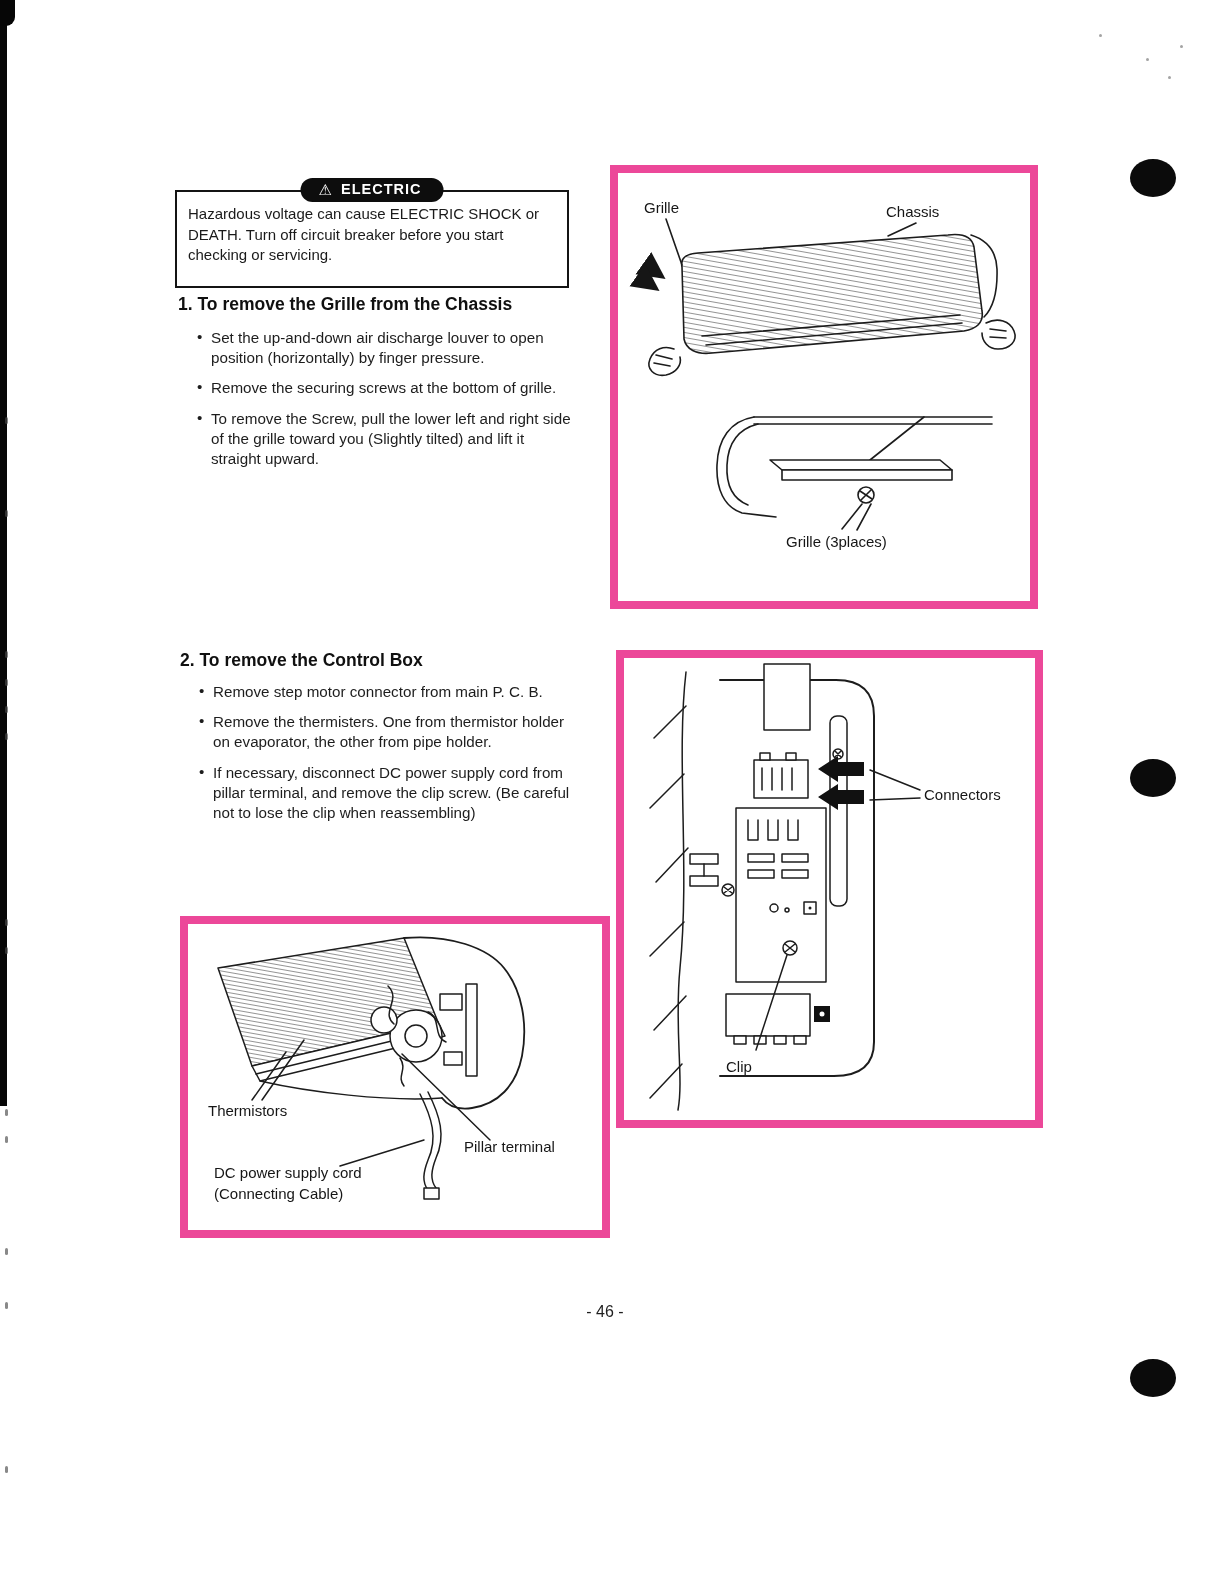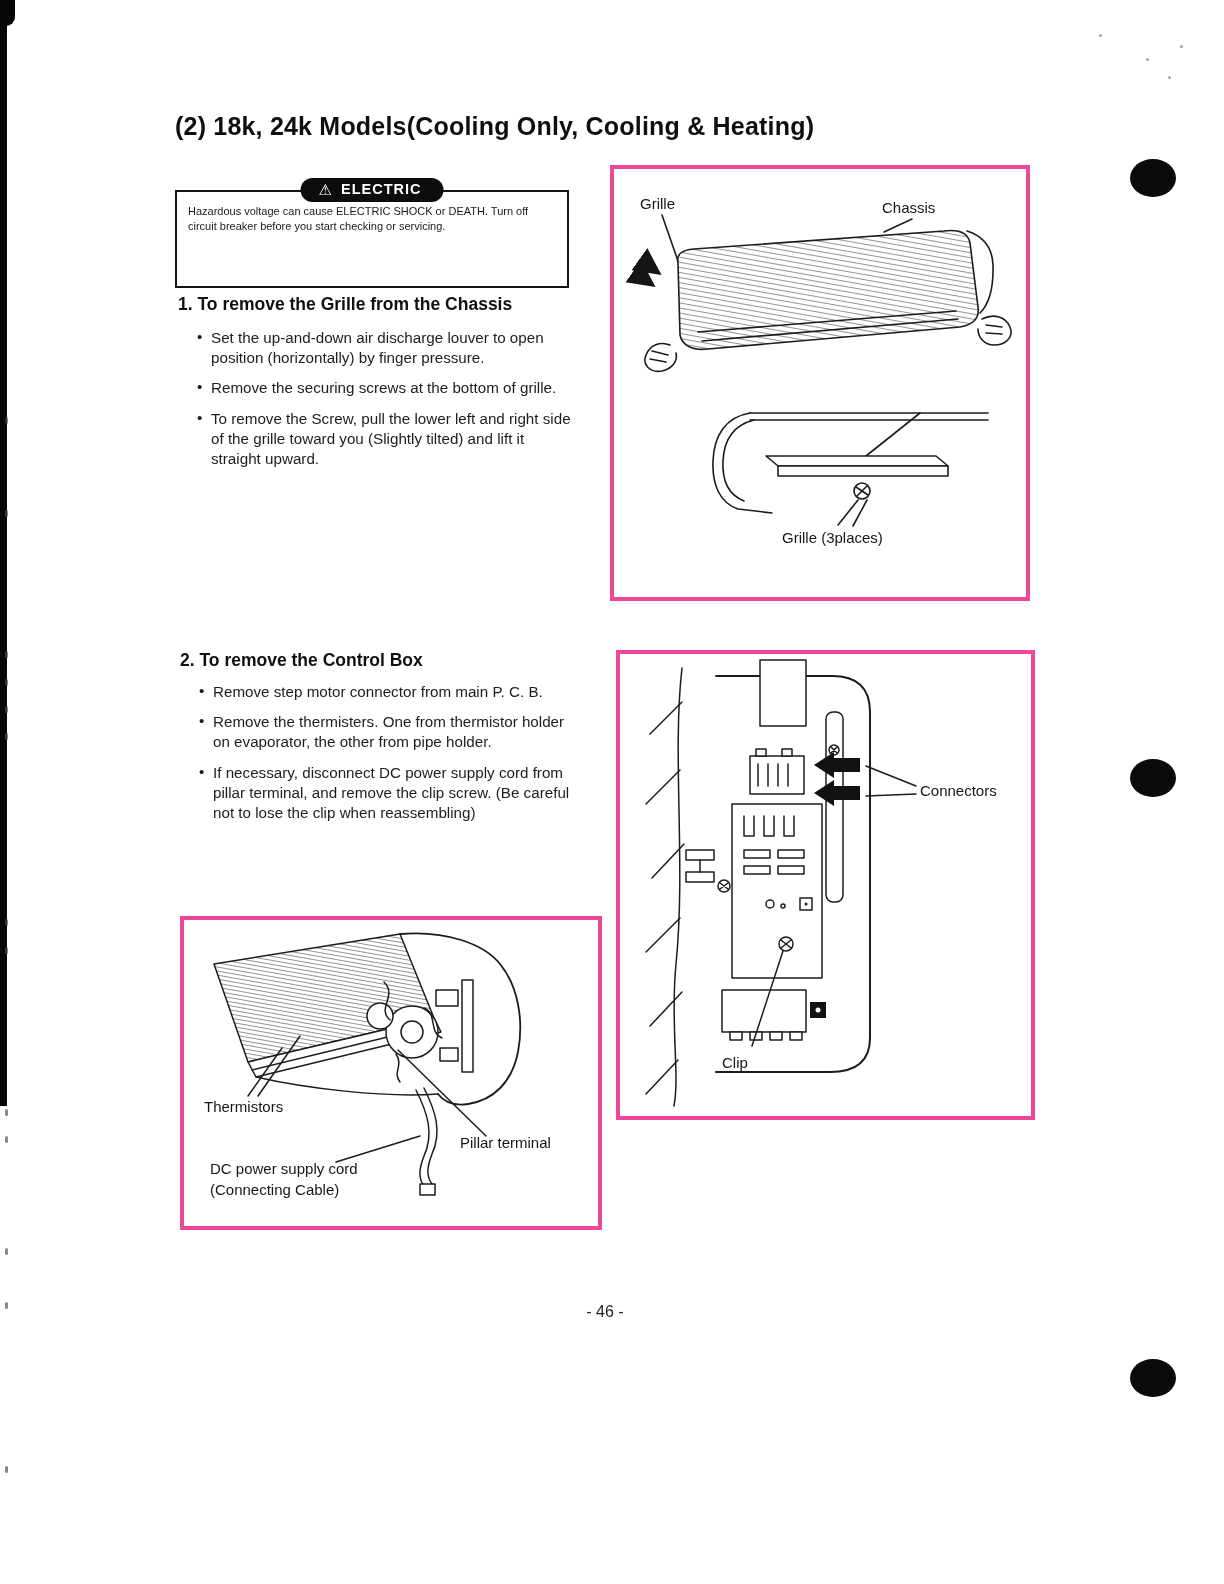--- a/index.html
+++ b/index.html
@@ -10,29 +10,29 @@
   .title { position:absolute; left:175px; top:112px; width:760px;
     font-size:25px; font-weight:bold; color:#0f0f0f; letter-spacing:0.2px; }
 
   .warning-box { position:absolute; left:175px; top:190px; width:390px; height:94px;
     border:2.5px solid #141414; background:#fff; }
   .warning-badge { position:absolute; top:-14px; left:50%; transform:translateX(-50%);
     background:#0d0d0d; color:#ffffff; border-radius:14px; padding:3px 22px 5px 18px;
     font-size:14.5px; font-weight:bold; display:flex; align-items:center; gap:8px;
     white-space:nowrap; letter-spacing:1px; }
   .warning-icon { font-weight:normal; font-size:15px; line-height:1; }
-  .warning-text { padding:12px 17px 0 11px; font-size:11px; line-height:1.38; color:#1a1a1a; }
+  .warning-text { padding:12px 17px 0 11px; font-size:15px; line-height:1.38; color:#1a1a1a; }
 
   .h-section { position:absolute; font-weight:bold; font-size:17.5px; color:#101010; white-space:nowrap;text-align:right; }
   .bullets { position:absolute; }
   .bullet { position:relative; padding-left:15px; margin-bottom:10px;
     font-size:15.2px; line-height:1.33; color:#1d1d1d; }
   .bullet::before { content:"\2022"; position:absolute; left:1px; top:-1px; }
 
-  .fig { position:absolute; border:4px solid #ec4899; background:#fff; }
+  .fig { position:absolute; border:8px solid #ec4899; background:#fff; }
   .fig svg { position:absolute; left:0; top:0; }
   .fig-label { position:absolute; font-size:15px; color:#161616; white-space:nowrap; }
 
   .page-number { position:absolute; left:540px; top:1303px; width:130px;
     text-align:center; font-size:16px; color:#1f1f1f; }
 
   .left-bar { position:absolute; left:0; top:0; width:7px; height:1106px; background:#070707; }
   .corner-mark { position:absolute; left:0; top:0; width:15px; height:26px;
     background:#060606; border-bottom-right-radius:9px; }
   .punch-dot { position:absolute; width:46px; height:38px; border-radius:50%; background:#0b0b0b; }
@@ -60,21 +60,20 @@
   <i class="noise" style="left:5px; top:1109px;"></i>
   <i class="noise" style="left:5px; top:1136px;"></i>
   <i class="noise" style="left:5px; top:1248px;"></i>
   <i class="noise" style="left:5px; top:1302px;"></i>
   <i class="noise" style="left:5px; top:1466px;"></i>
   <i class="speck" style="left:1099px; top:34px;"></i>
   <i class="speck" style="left:1146px; top:58px;"></i>
   <i class="speck" style="left:1180px; top:45px;"></i>
   <i class="speck" style="left:1168px; top:76px;"></i>
 
-  <div class="title">(2) 18k, 24k Models(Cooling Only, Cooling &amp; Heating)</div>
 
   <div class="warning-box">
     <div class="warning-badge">
       <span class="warning-icon">⚠</span>
       <span>ELECTRIC</span>
     </div>
     <div class="warning-text">Hazardous voltage can cause ELECTRIC SHOCK or DEATH. Turn off circuit breaker before you start checking or servicing.</div>
   </div>
 
   <div class="h-section" style="left:178px; top:294px;">1. To remove the Grille from the Chassis</div>

